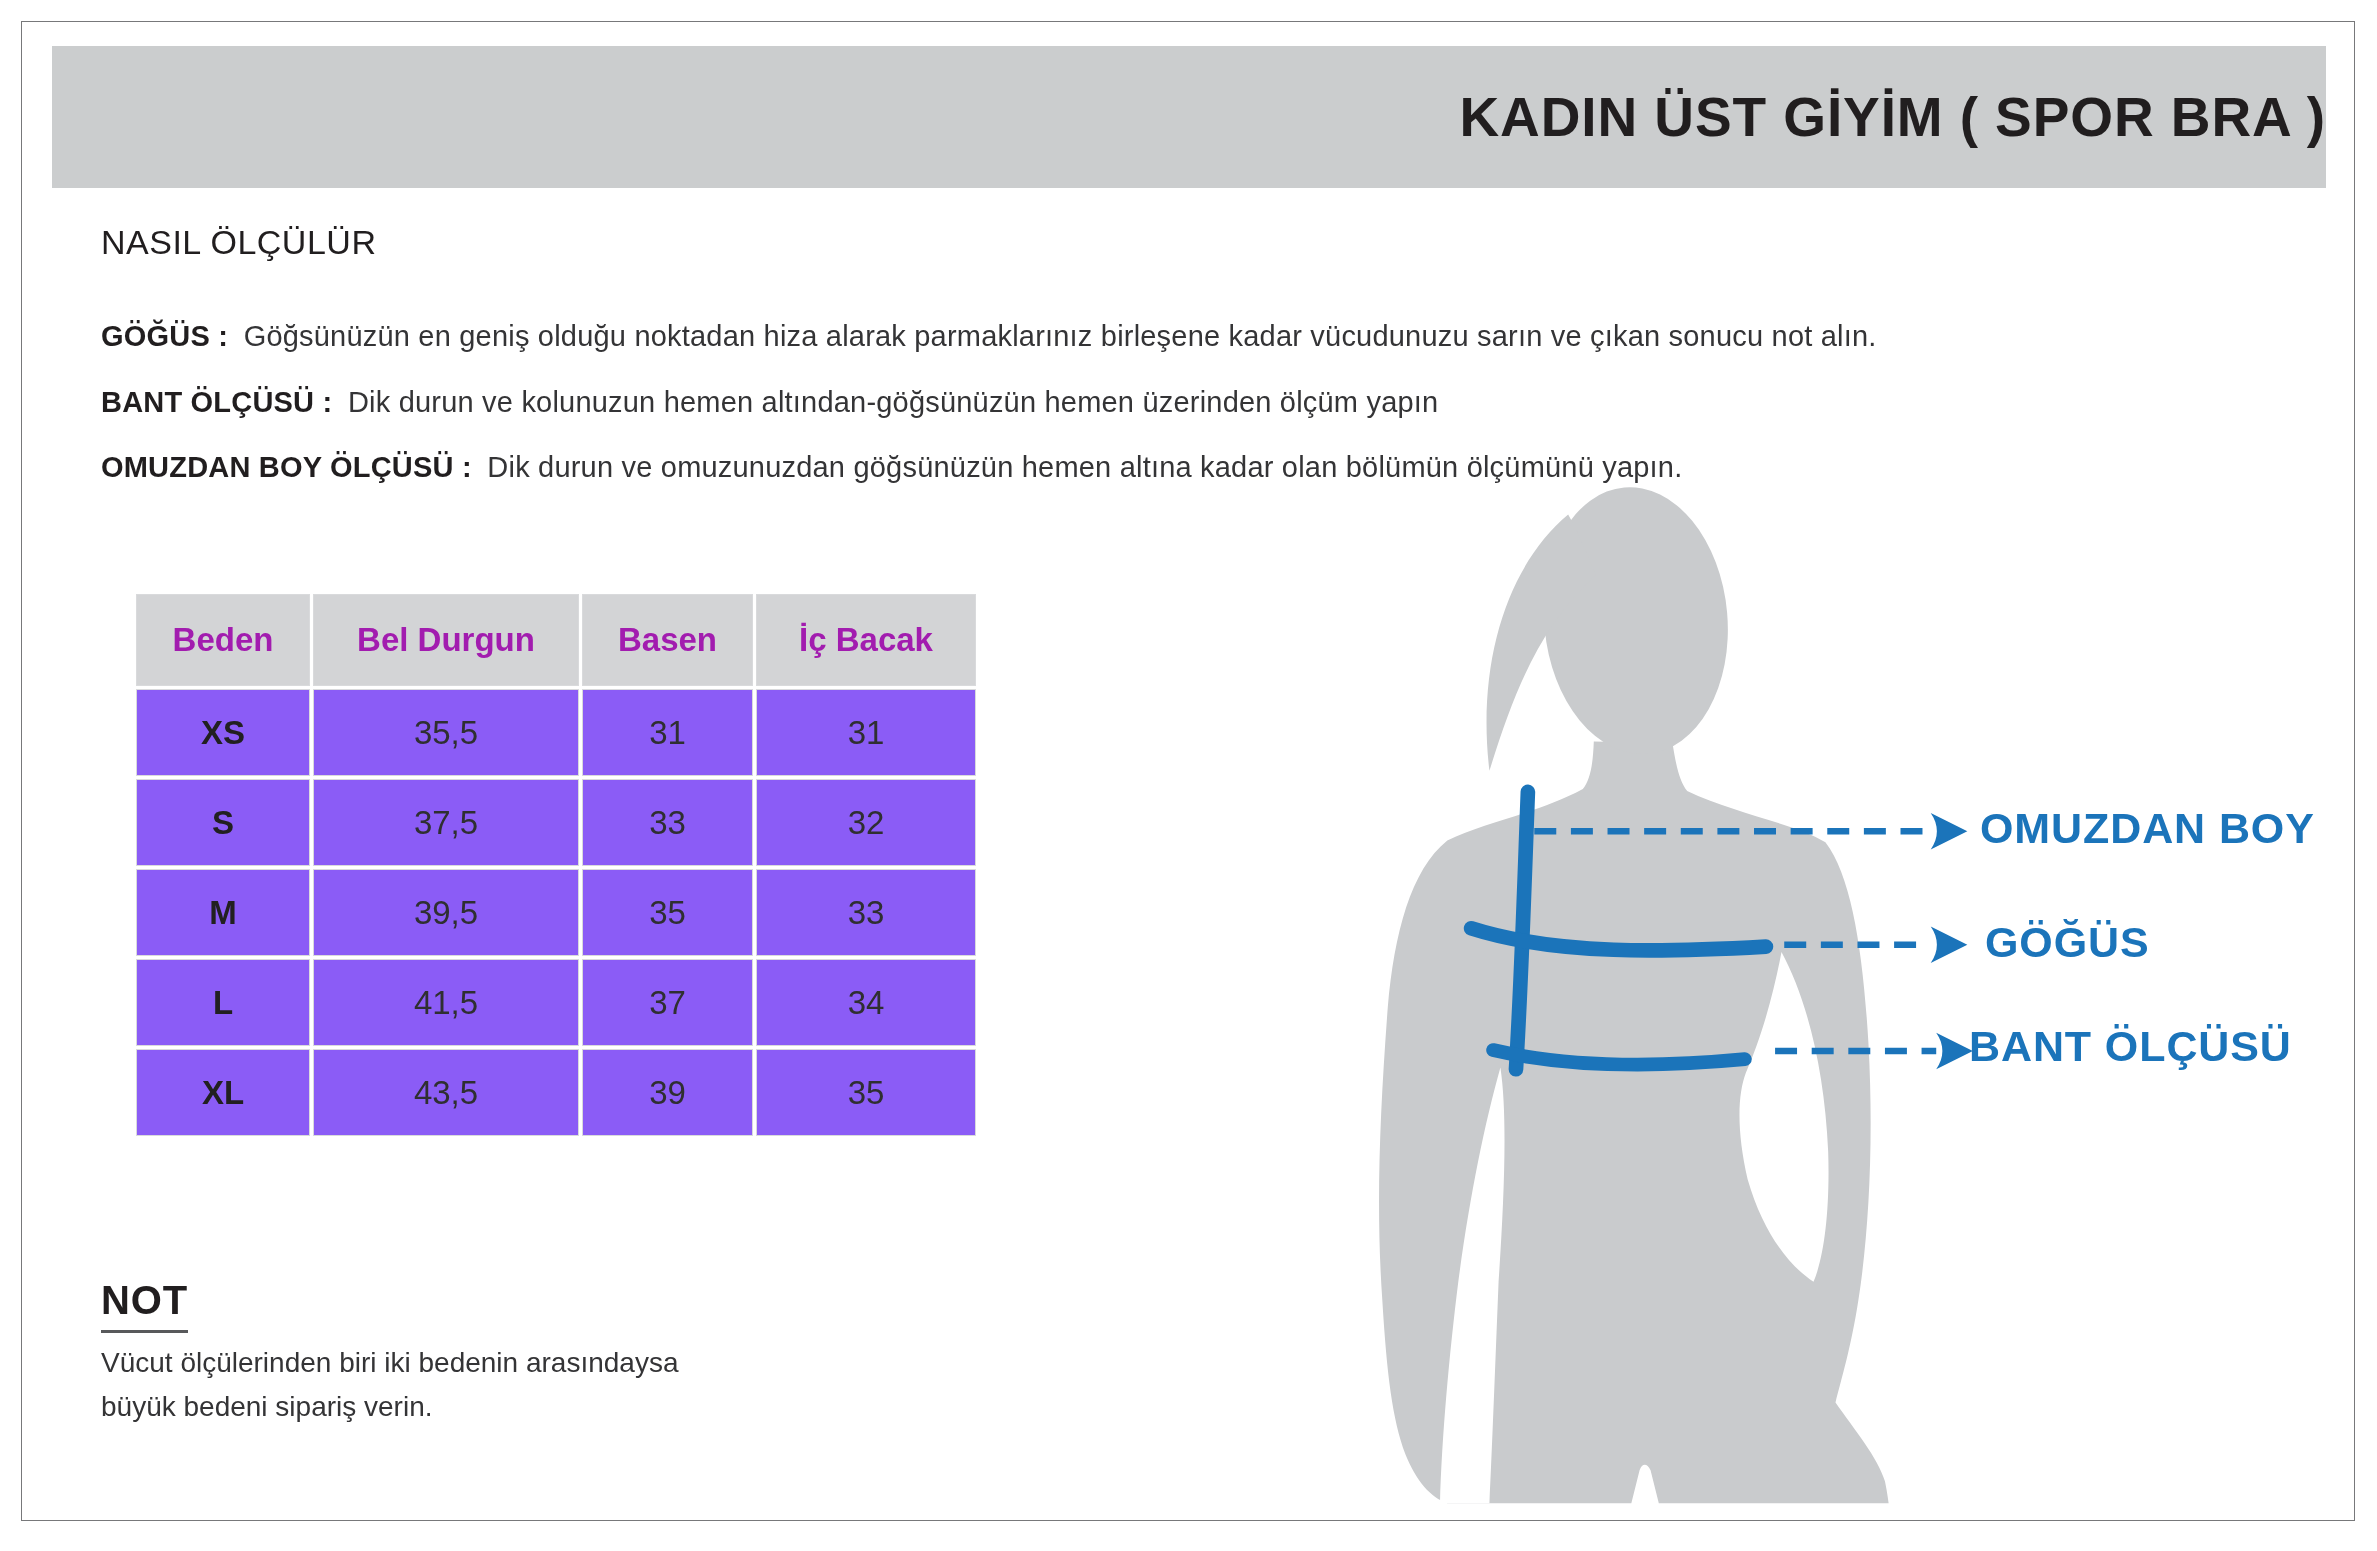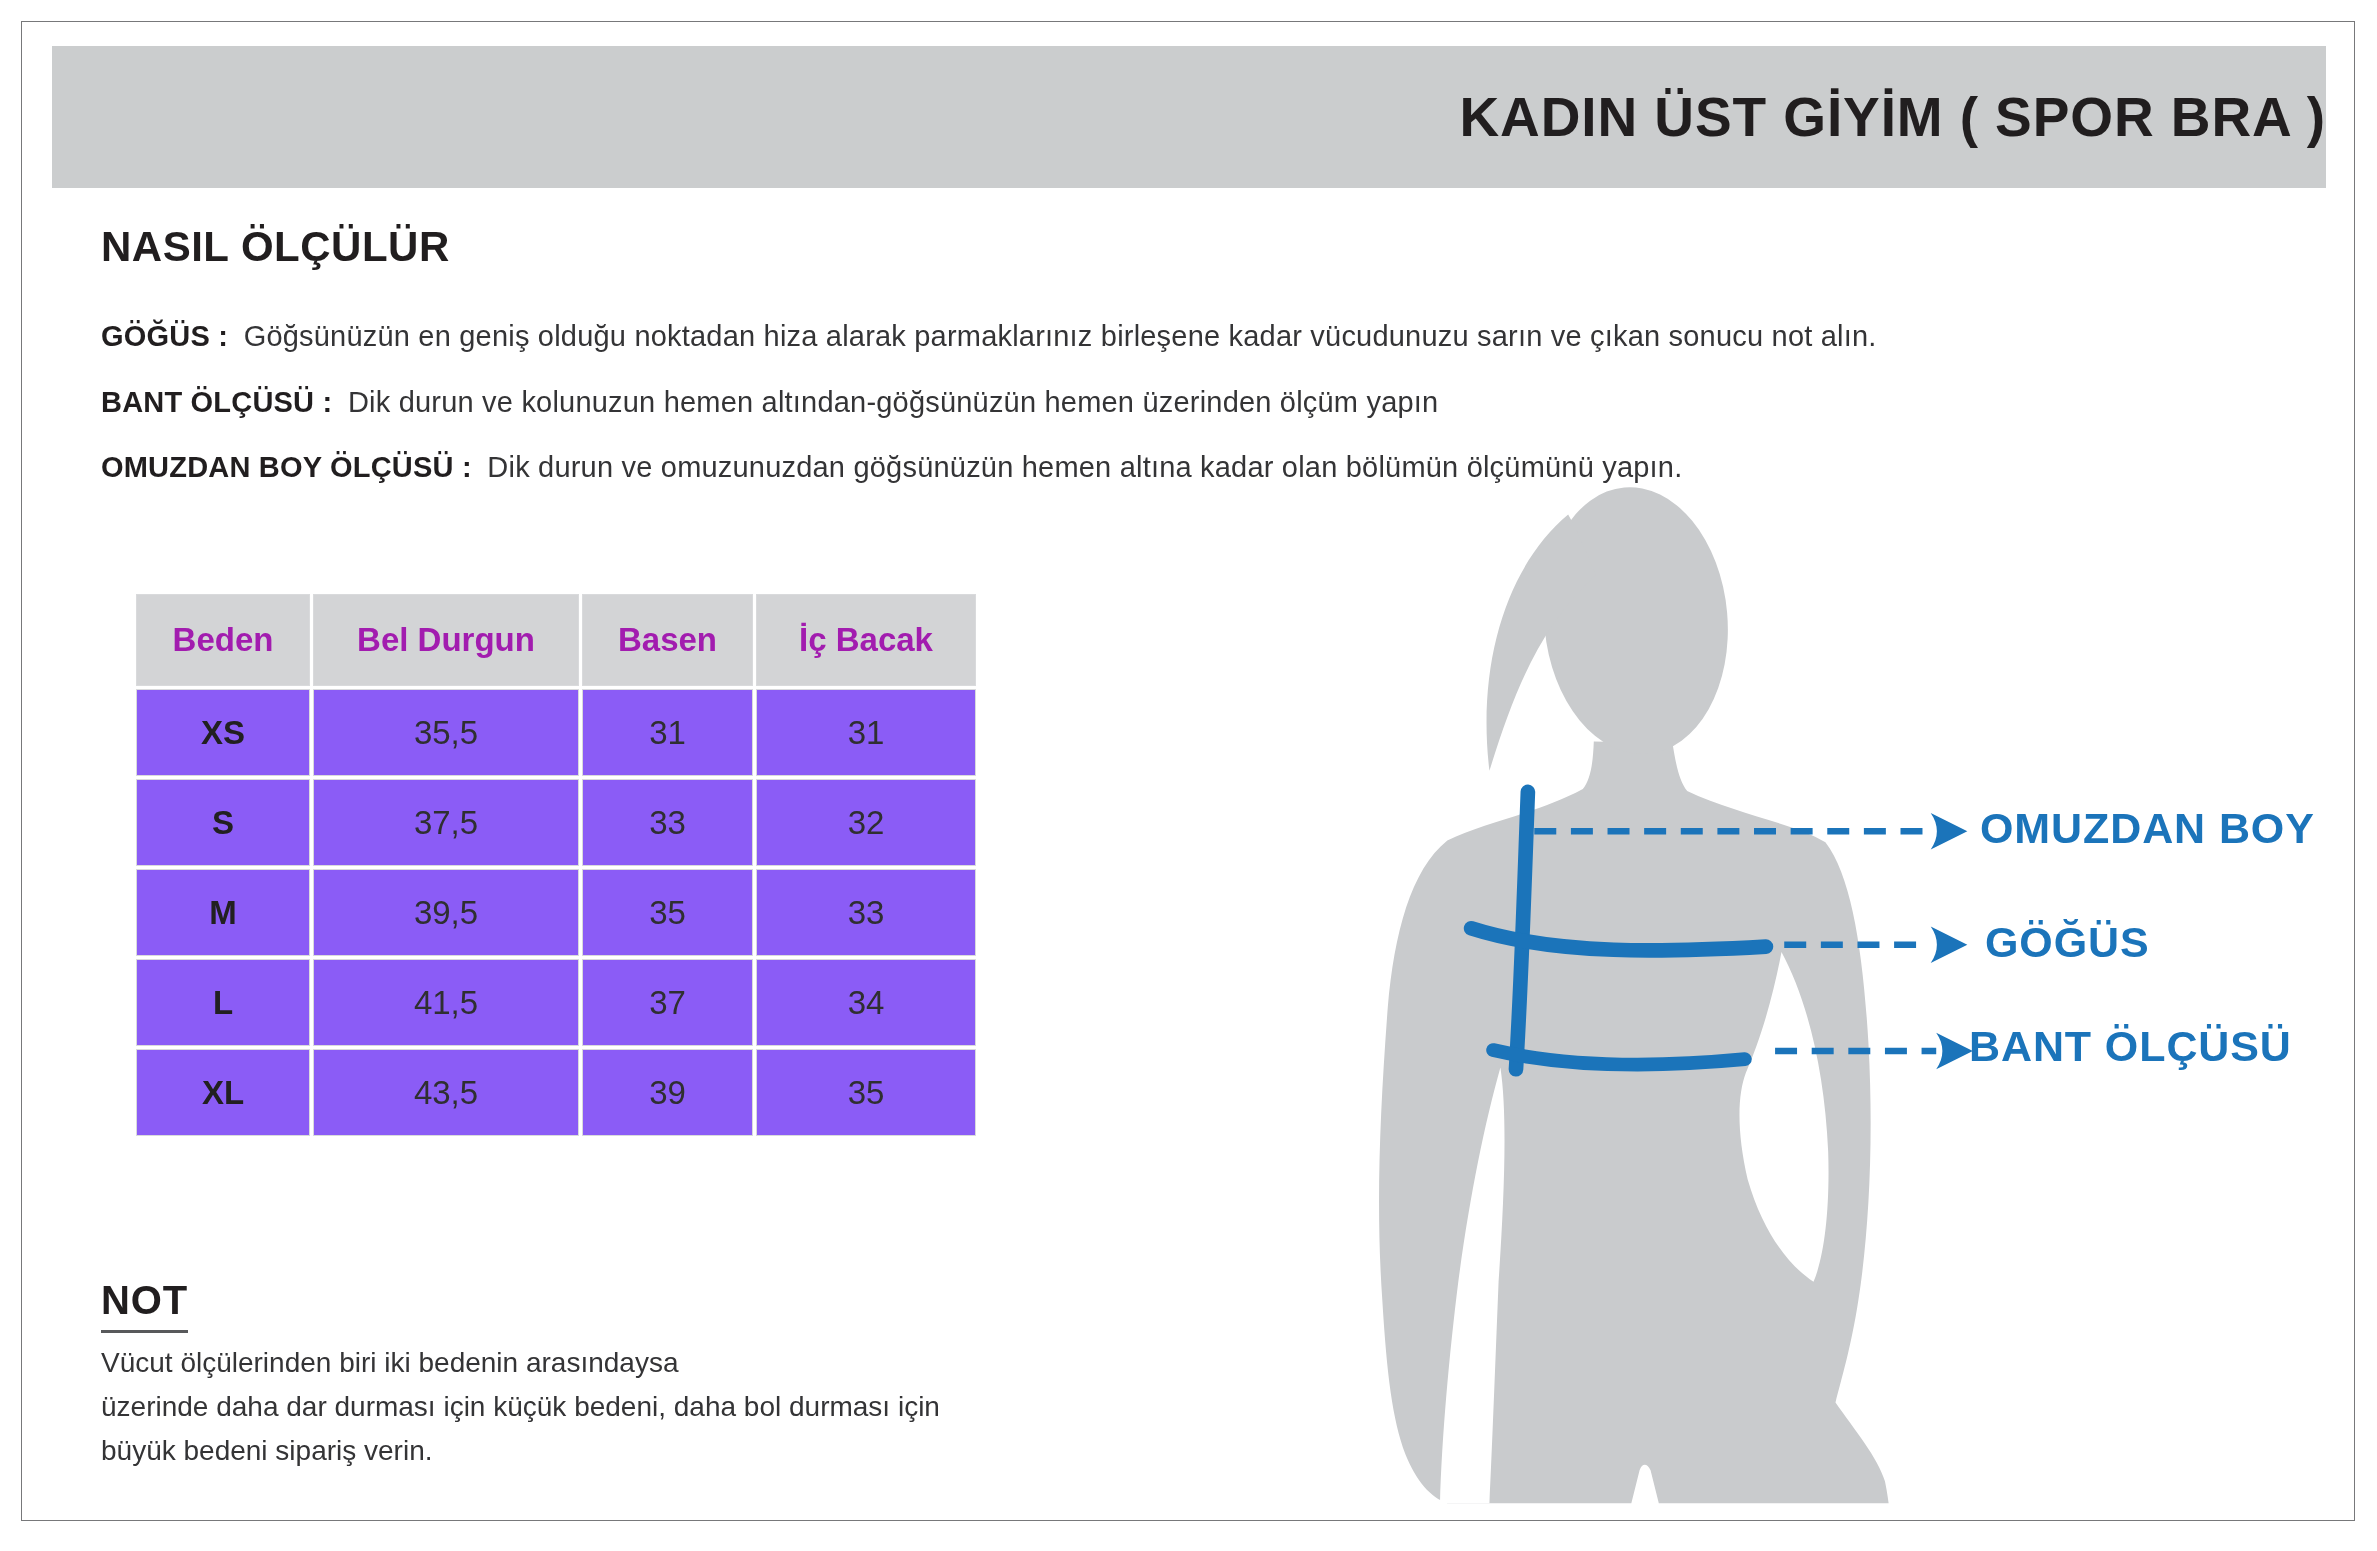--- a/index.html
+++ b/index.html
@@ -14,21 +14,21 @@
   }
   .header-bar{
     position:absolute;left:52px;top:46px;width:2274px;height:142px;
     background:#cbcdce;display:flex;align-items:center;justify-content:flex-end;
   }
   .page-title{
     font-size:55px;font-weight:700;color:#211e1f;letter-spacing:0.9px;
   }
   .section-heading{
     position:absolute;left:101px;top:223px;
-    font-size:42px;font-weight:700;color:#211e1f;letter-spacing:0.5px;
+    font-size:34px;font-weight:400;color:#211e1f;letter-spacing:0.5px;
   }
   .instr{
     position:absolute;left:101px;width:2216px;
     font-size:29px;color:#343436;letter-spacing:0.2px;white-space:nowrap;
   }
   .instr b{color:#211e1f;margin-right:7.3px;}
   .instr.i1{top:291px;}
   .instr.i2{top:357px;}
   .instr.i3{top:422px;}
 
@@ -139,21 +139,20 @@
       <td>43,5</td>
       <td>39</td>
       <td>35</td>
     </tr>
   </tbody>
 </table>
 
 <div class="note-heading">NOT</div>
 <div class="note-body">
   <div>Vücut ölçülerinden biri iki bedenin arasındaysa</div>
-  <div>üzerinde daha dar durması için küçük bedeni, daha bol durması için</div>
   <div>büyük bedeni sipariş verin.</div>
 </div>
 
 <svg class="figure-svg" width="1044" height="1030" viewBox="0 0 1140 1125">
 
   <path fill="#c9cbcd" d="
     M 300,290 L 386,292
     C 390,318 394,334 402,344
     C 452,368 520,380 553,400
     C 582,438 594,520 600,620

